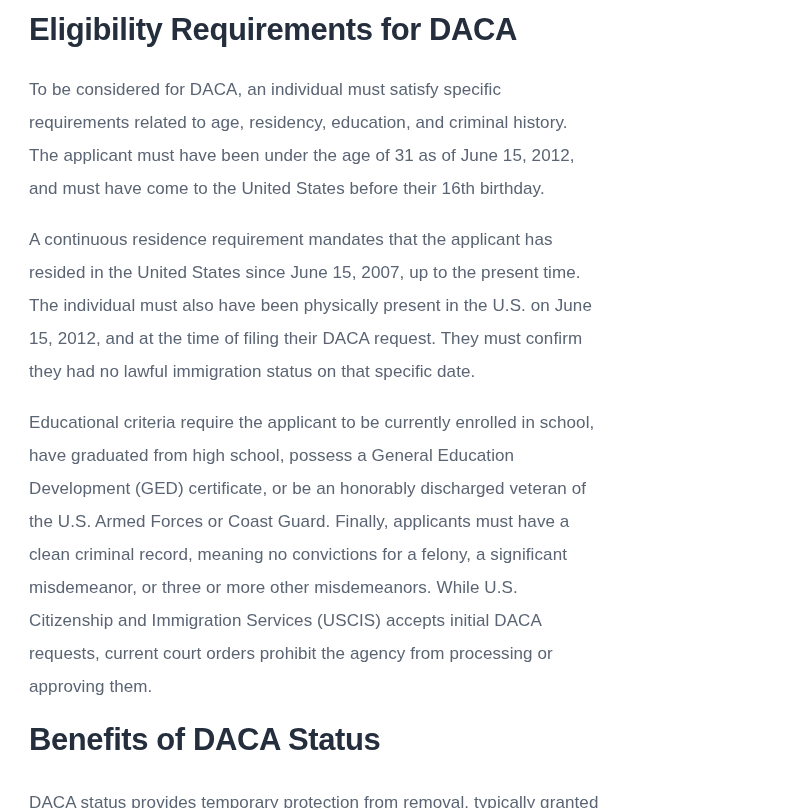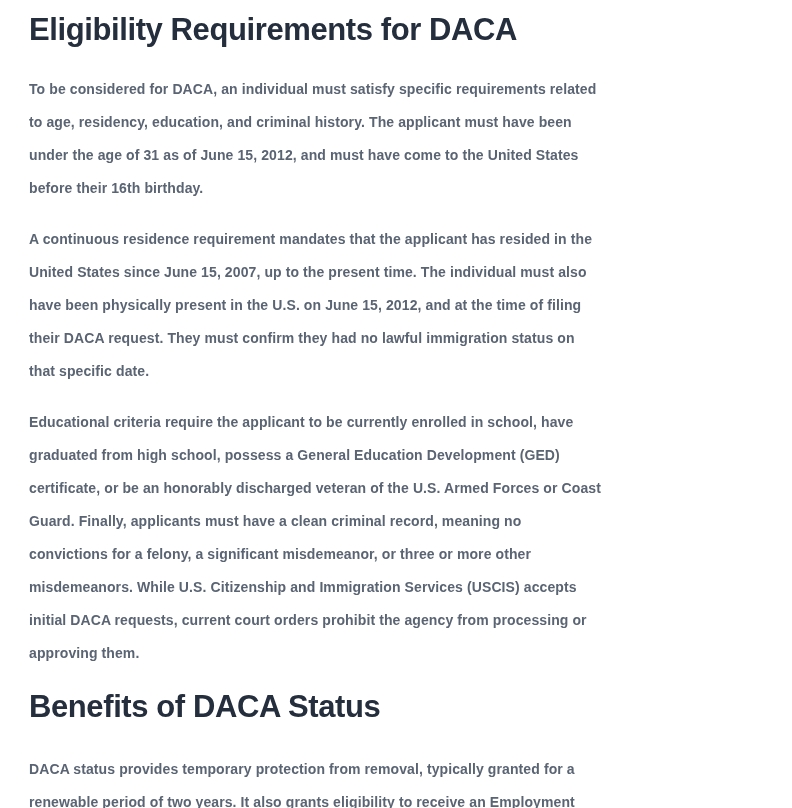--- a/index.html
+++ b/index.html
@@ -28,23 +28,23 @@
     }
     .section-heading.first {
       margin-bottom: 24px;
     }
     .section-heading.second {
       margin-top: 14px;
       margin-bottom: 27px;
     }
     .body-paragraph {
       margin: 0 0 18px 0;
-      font-size: 14px;
+      font-size: 17px;
       line-height: 33px;
-      font-weight: 700;
+      font-weight: 400;
       letter-spacing: 0.1px;
       color: #5a6473;
     }
     .body-paragraph.last {
       margin-bottom: 16px;
     }
   </style>
 </head>
 <body>
 

